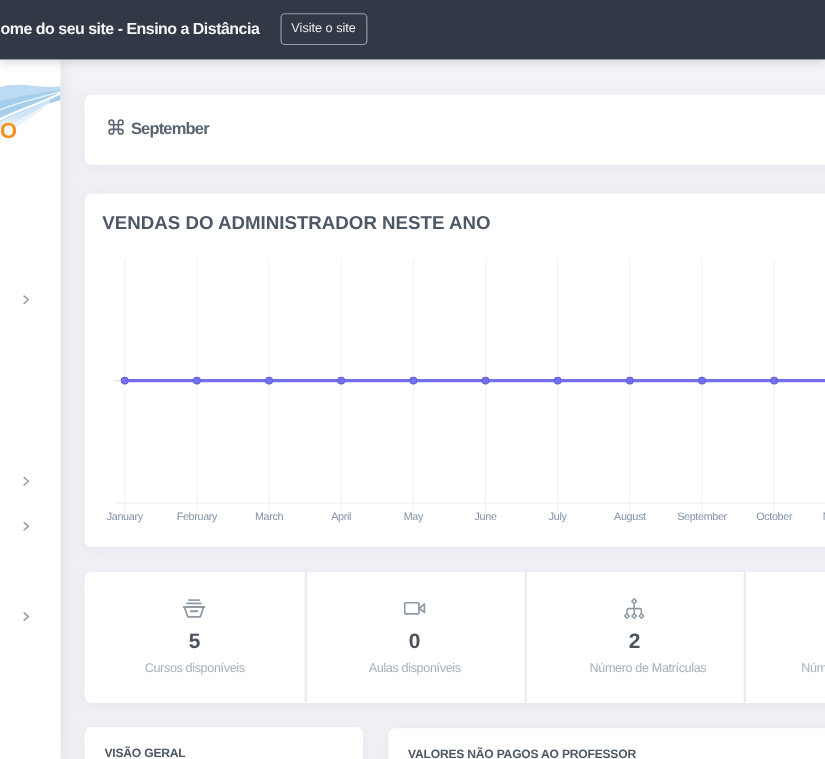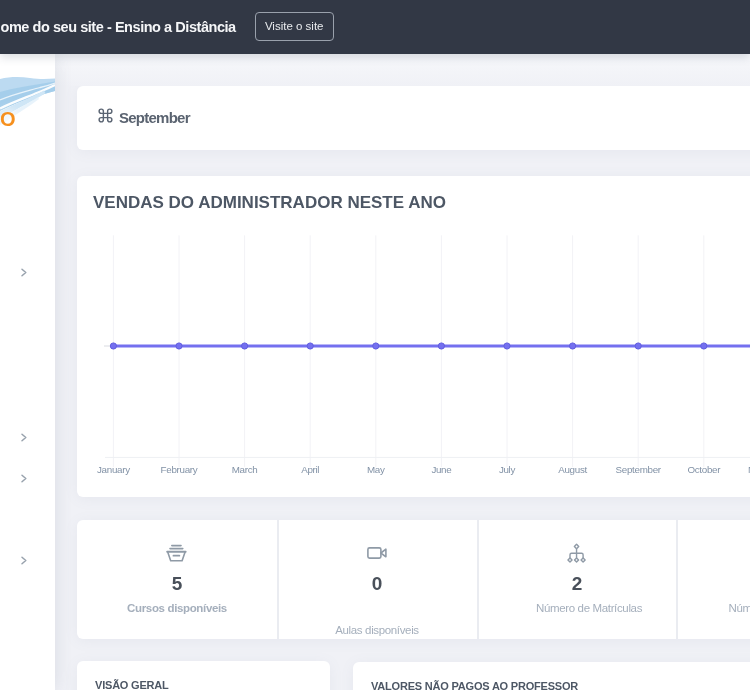--- a/index.html
+++ b/index.html
@@ -135,22 +135,22 @@
     <rect x="9" y="3" width="3.1" height="3.1" transform="rotate(45 10.55 4.55)"></rect>
     <line x1="10.55" y1="6.8" x2="10.55" y2="16.2"></line>
     <path d="M4 16.2 v-3.4 a1.5 1.5 0 0 1 1.5 -1.5 h10.1 a1.5 1.5 0 0 1 1.5 1.5 V16.2"></path>
     <rect x="2.55" y="16.55" width="2.9" height="2.9" transform="rotate(45 4 18)"></rect>
     <rect x="9.1" y="16.55" width="2.9" height="2.9" transform="rotate(45 10.55 18)"></rect>
     <rect x="15.65" y="16.55" width="2.9" height="2.9" transform="rotate(45 17.1 18)"></rect>
   </svg>
   <div class="abs stat-num" style="left:77px;width:200px;">5</div>
   <div class="abs stat-num" style="left:277px;width:200px;">0</div>
   <div class="abs stat-num" style="left:477px;width:200px;">2</div>
-  <div class="abs stat-lbl" style="left:77px;width:200px;font-weight:bold;">Cursos disponíveis</div>
-  <div class="abs stat-lbl" style="left:277px;width:200px;margin-top:22px;">Aulas disponíveis</div>
+  <div class="abs stat-lbl" style="left:77px;width:200px;">Cursos disponíveis</div>
+  <div class="abs stat-lbl" style="left:277px;width:200px;">Aulas disponíveis</div>
   <div class="abs stat-lbl" style="left:477px;width:224px;">Número de Matrículas</div>
   <div class="abs stat-lbl" style="left:673px;width:200px;">Número de Alunos</div>
 
   <div class="card card-bl">
     <div class="bcard-title">VISÃO GERAL</div>
   </div>
   <div class="card card-br">
     <div class="bcard-title">VALORES NÃO PAGOS AO PROFESSOR</div>
   </div>
 

